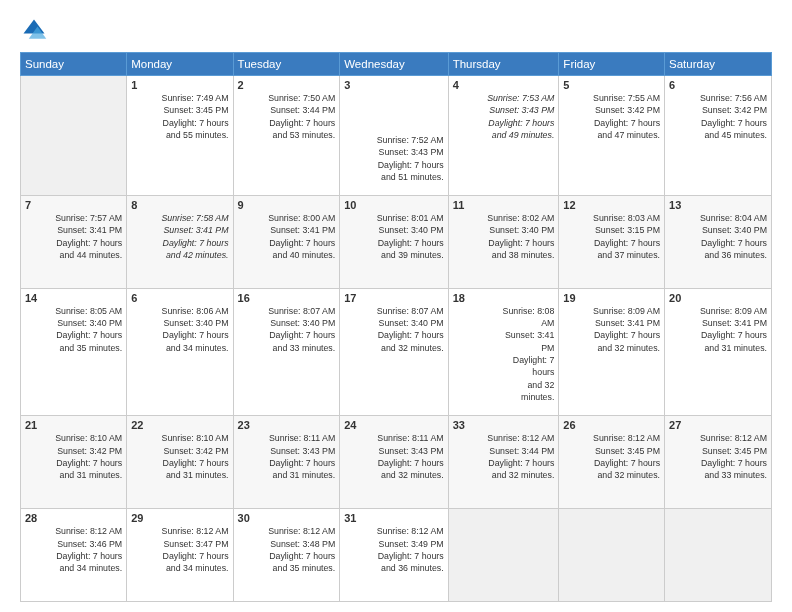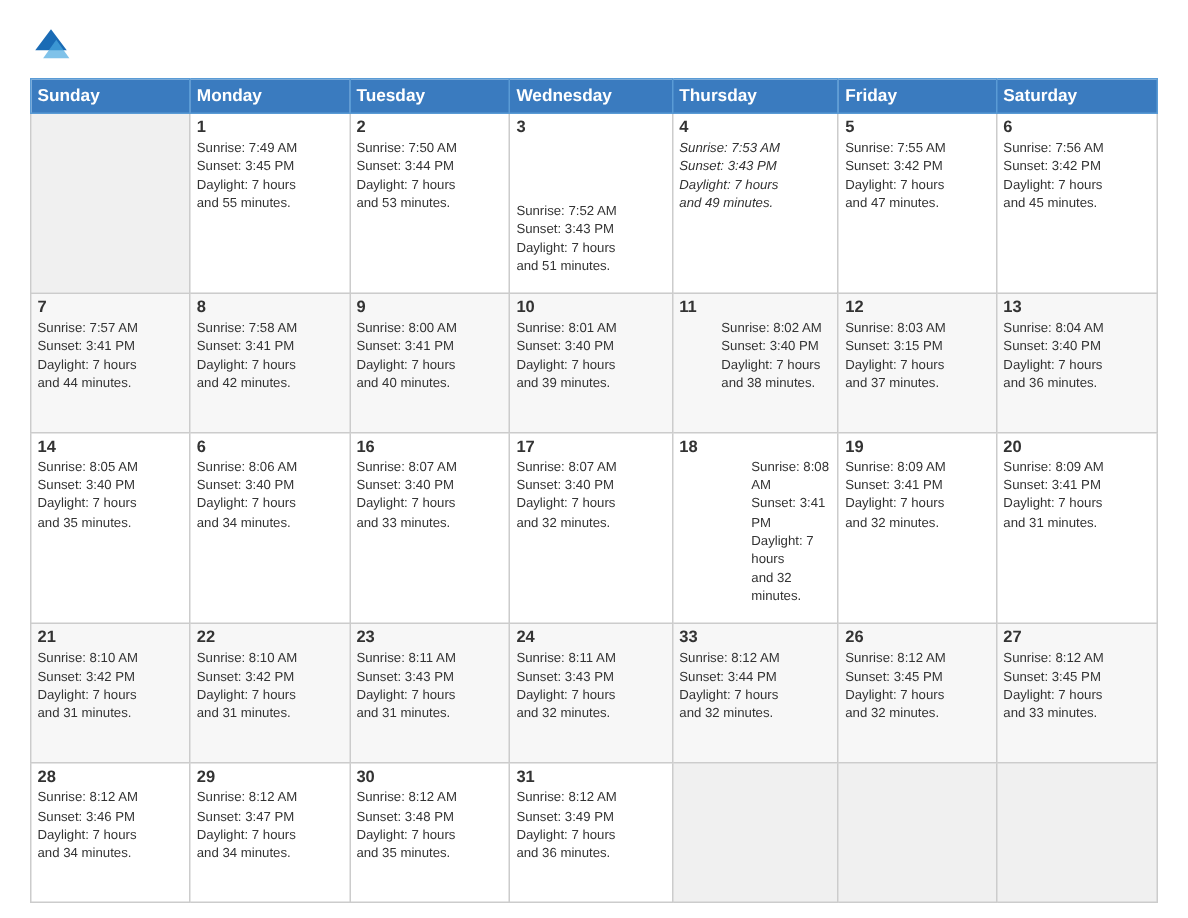--- a/index.html
+++ b/index.html
@@ -60,21 +60,21 @@
     }
     table {
       width: 100%;
       border-collapse: collapse;
       flex: 1;
     }
     thead tr th {
       background-color: #3a7bbf;
       color: #fff;
       font-size: 11.5px;
-      font-weight: bold;
+      font-weight: normal;
       padding: 5px 4px;
       text-align: left;
       border: 1px solid #5a9bd5;
     }
     tbody tr td {
       border: 1px solid #ccc;
       vertical-align: top;
       padding: 3px 4px;
       font-size: 9px;
       color: #333;
@@ -85,20 +85,21 @@
       font-size: 11px;
       font-weight: bold;
       color: #333;
       display: block;
       margin-bottom: 1px;
     }
     .day-info {
       font-size: 8.8px;
       line-height: 1.4;
       color: #333;
+      text-align: right;
     }
     tbody tr:nth-child(odd) td {
       background: #fff;
     }
     tbody tr:nth-child(even) td {
       background: #f7f7f7;
     }
     .empty {
       background: #f0f0f0 !important;
     }
@@ -186,21 +187,21 @@
           <tr>
             <td>
               <span class="day-number">7</span>
               <div class="day-info" style="white-space: pre-line;">Sunrise: 7:57 AM
 Sunset: 3:41 PM
 Daylight: 7 hours
 and 44 minutes.</div>
             </td>
             <td>
               <span class="day-number">8</span>
-              <div class="day-info" style="white-space: pre-line;">Sunrise: 7:58 AM
+              <div class="day-info" style="white-space: pre-line; font-style: italic;">Sunrise: 7:58 AM
 Sunset: 3:41 PM
 Daylight: 7 hours
 and 42 minutes.</div>
             </td>
             <td>
               <span class="day-number">9</span>
               <div class="day-info" style="white-space: pre-line;">Sunrise: 8:00 AM
 Sunset: 3:41 PM
 Daylight: 7 hours
 and 40 minutes.</div>

